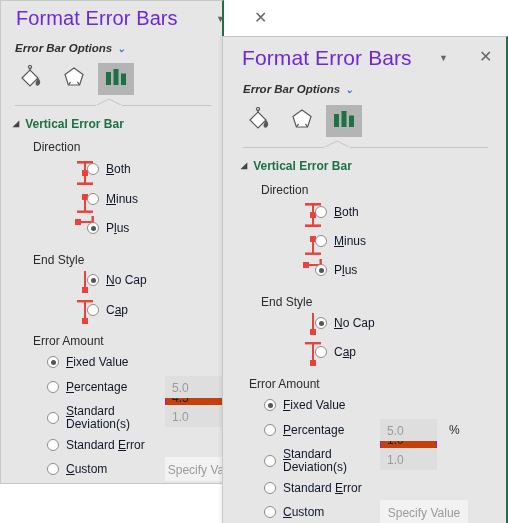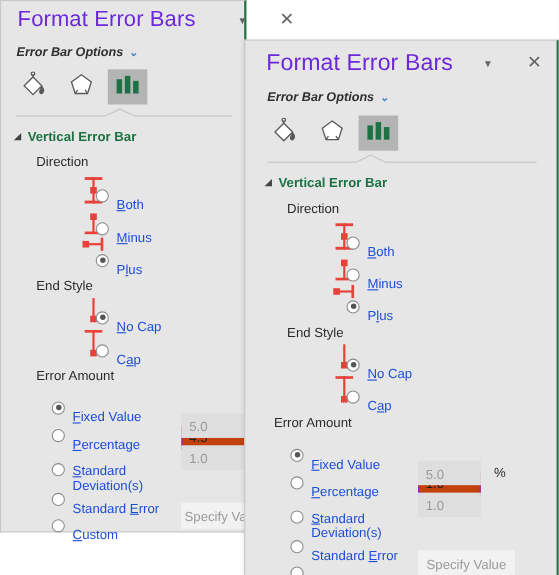--- a/index.html
+++ b/index.html
@@ -154,23 +154,22 @@
     position: absolute;
     left: 2.5px;
     top: 2.5px;
     width: 5px;
     height: 5px;
     border-radius: 50%;
     background: #555555;
   }
   .radio-label {
     font-size: 12px;
-    color: #1d4ed8;
+    color: #0f172a;
     margin-left: 7px;
-    margin-top: 17px;
   }
   .radio-label .u {
     text-decoration: underline;
   }
   .radio-label.two-line {
     line-height: 13px;
   }
 
   
   .ebicon {

